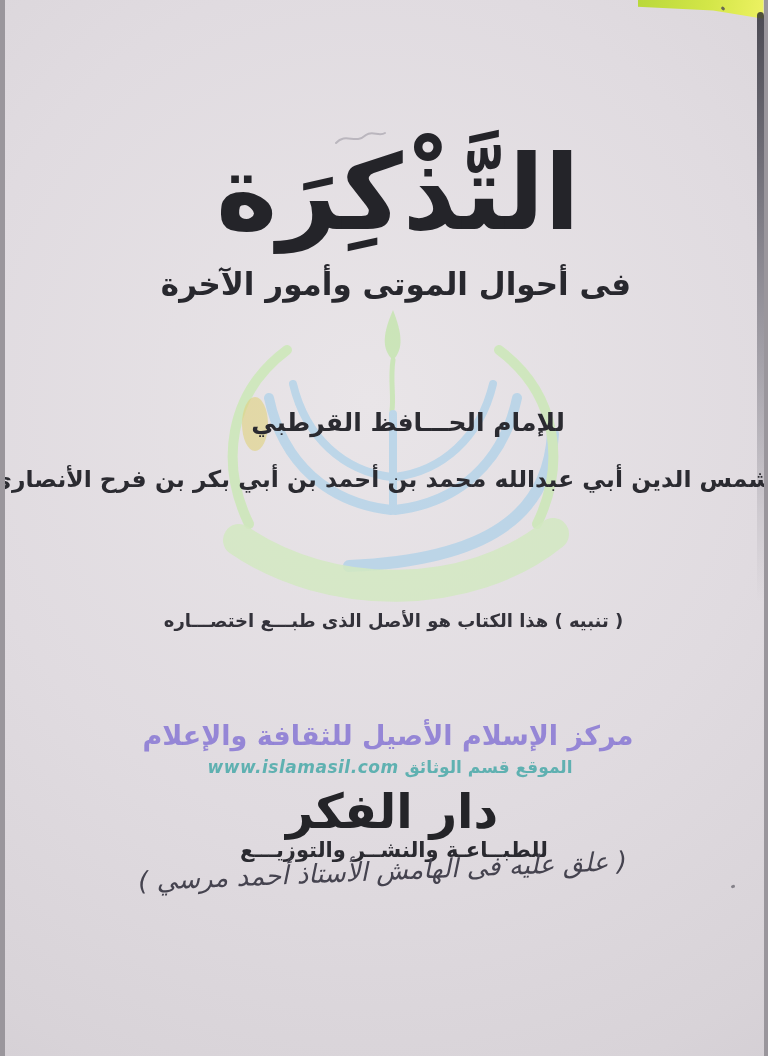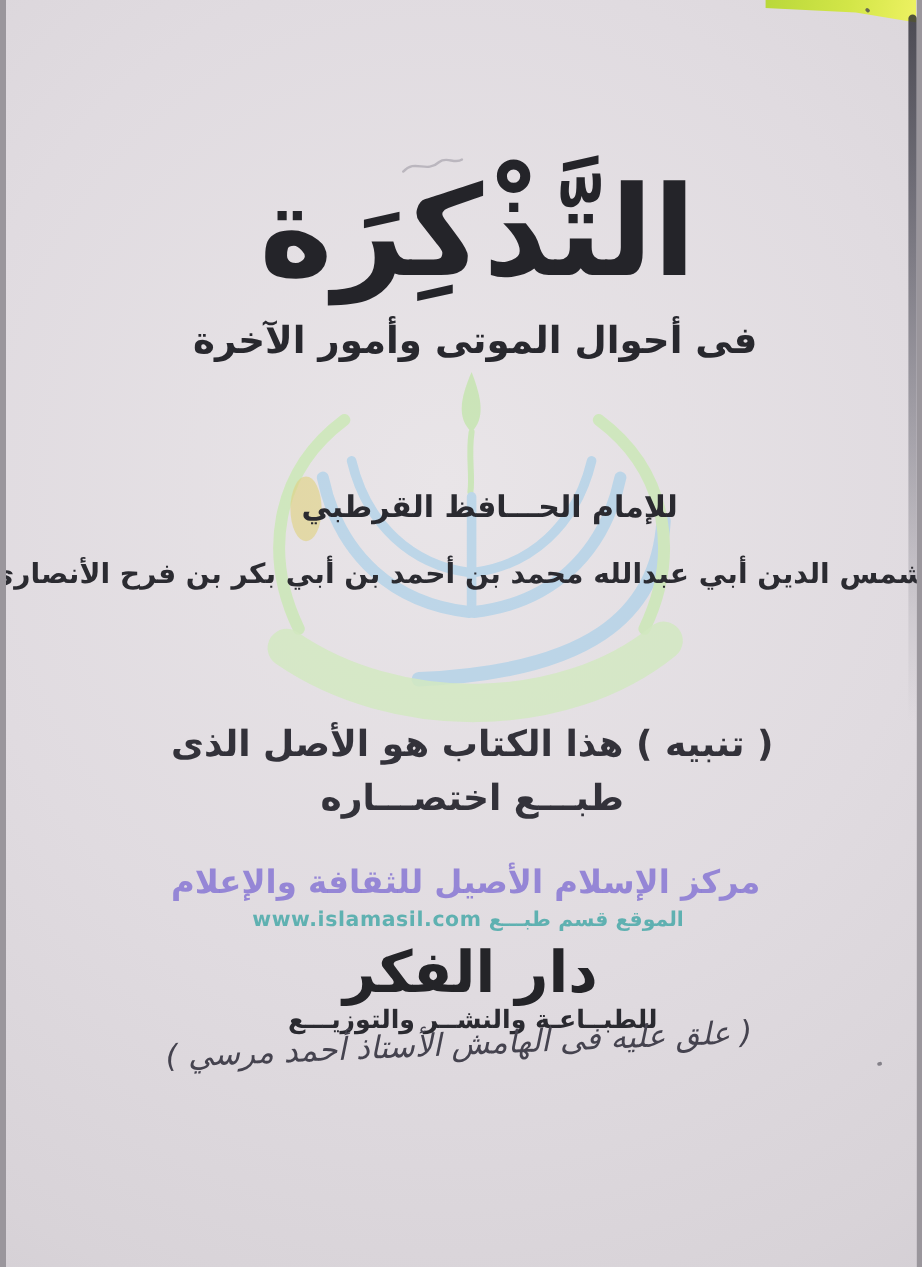--- a/index.html
+++ b/index.html
@@ -12,27 +12,27 @@
   }
   .txt{position:absolute;left:0;width:100%;text-align:center;direction:rtl;white-space:nowrap;}
 
   .book-title{top:128px;font-size:104px;font-weight:bold;line-height:1.25;
     transform:translateX(14px);letter-spacing:-2px;color:#242429;}
   .book-subtitle{top:266px;font-size:31px;font-weight:bold;transform:translateX(12px);color:#28282e;}
   .byline{top:408px;font-size:25px;font-weight:bold;transform:translateX(24px);color:#2a2a30;}
   .author-line{top:466px;font-size:23px;font-weight:bold;color:#2b2b31;transform:scaleX(1.02);}
 
   .notice{top:598px;left:134px;width:510px;position:absolute;direction:rtl;text-align:center;
-    font-size:30px;font-weight:bold;line-height:45px;color:#33323a;}
+    font-size:18px;font-weight:bold;line-height:45px;color:#33323a;}
 
   .stamp-org{top:720px;font-size:27px;font-weight:bold;transform:translateX(4px);
     color:rgba(138,122,212,0.88);}
   .stamp-site{top:757px;font-size:17px;font-weight:bold;color:rgba(87,174,174,0.95);
     transform:translateX(6px);letter-spacing:0.5px;}
-  .stamp-site .url{direction:ltr;unicode-bidi:embed;}
+  .stamp-site .url{direction:ltr;unicode-bidi:embed;font-style:italic;}
 
   .publisher-name{top:783px;font-size:48px;font-weight:bold;transform:translateX(8px);
     color:#242428;letter-spacing:-1px;}
   .publisher-tagline{top:838px;font-size:21px;font-weight:bold;transform:translateX(10px);color:#2a2a30;}
 
   .handwritten{top:856px;font-size:26px;font-style:italic;color:#45434f;
     transform:translateX(-2px) rotate(-2.4deg);font-weight:500;}
 
   .corner-tab{position:absolute;top:0;right:0;width:126px;height:26px;
     background:linear-gradient(100deg,#b9d83a 0%,#d3e648 55%,#eef263 100%);
@@ -89,21 +89,21 @@
   <div class="txt byline">للإمام الحـــافظ القرطبي</div>
 
   <div class="txt author-line">شمس الدين أبي عبدالله محمد بن أحمد بن أبي بكر بن فرح الأنصاري القرطبي المتوفى سنة ٦٧١هـ</div>
 
   <div class="notice">
     <div>( تنبيه ) هذا الكتاب هو الأصل الذى طبـــع اختصـــاره</div>
   </div>
 
   <div class="txt stamp-org">مركز الإسلام الأصيل للثقافة والإعلام</div>
   <div class="txt stamp-site">
-    <span>الموقع  قسم طبـــع</span>
+    <span>الموقع  قسم الوثائق</span>
     <span class="url">www.islamasil.com</span>
   </div>
 
   <div class="txt publisher-name">دار الفكر</div>
   <div class="txt publisher-tagline">للطبــاعـة والنشــر والتوزيـــع</div>
 
   <div class="txt handwritten">( علق عليه فى الهامش الأستاذ أحمد مرسي )</div>
 
   <div class="speck speck-top"></div>
   <div class="speck speck-bottom"></div>

